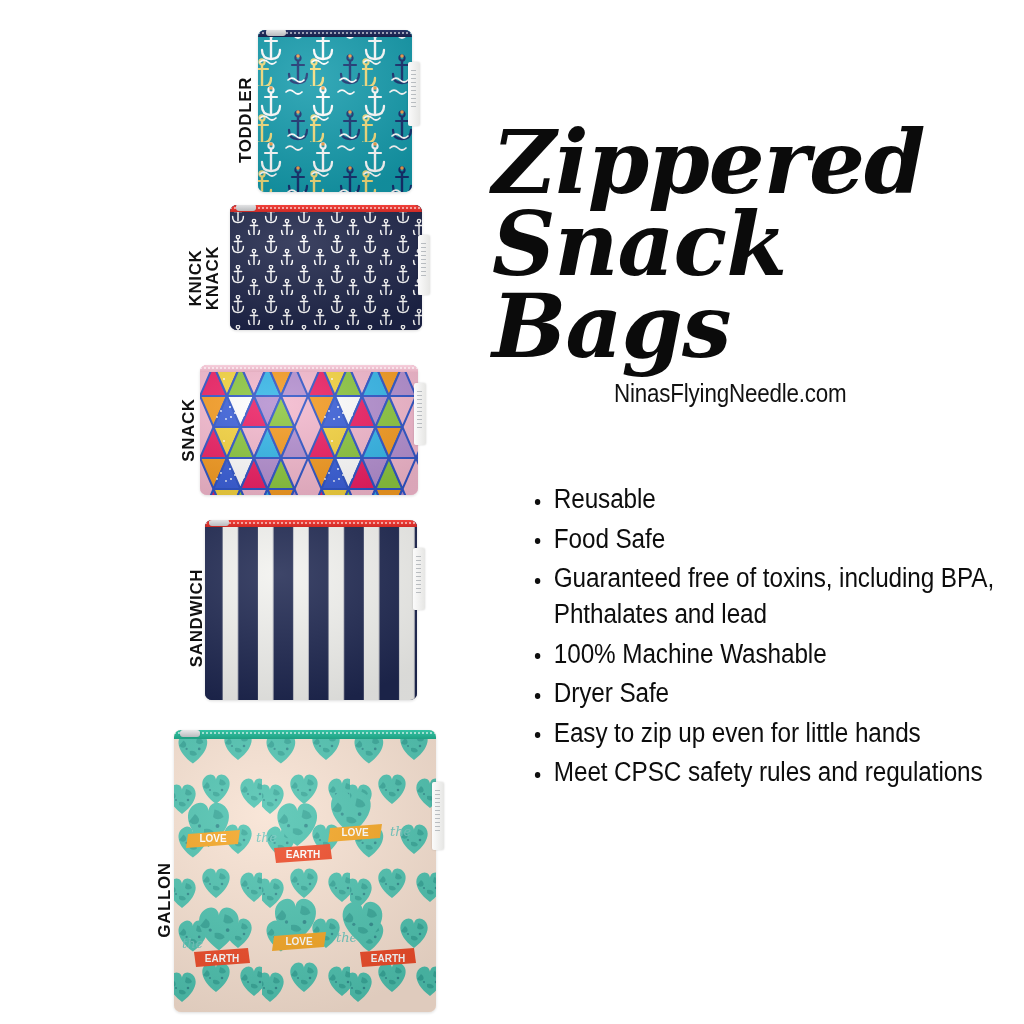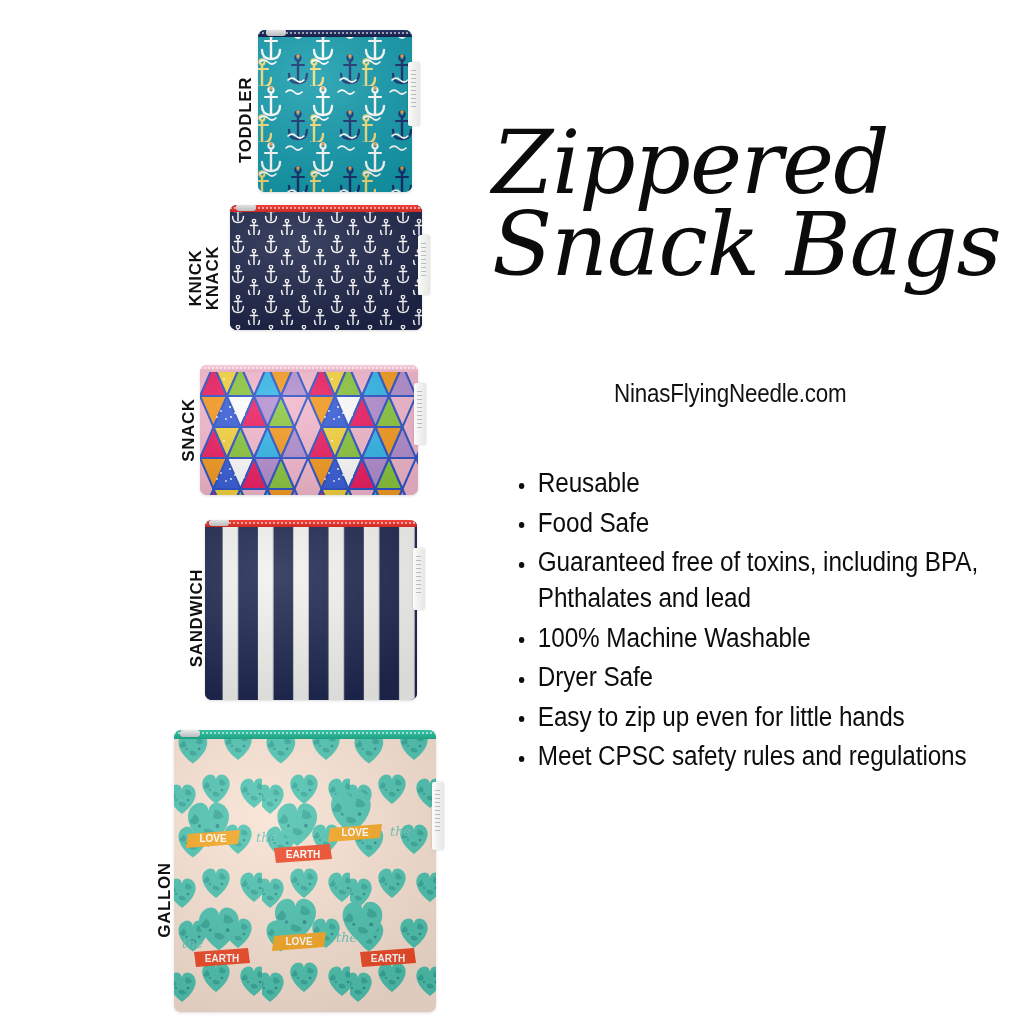--- a/index.html
+++ b/index.html
@@ -42,32 +42,32 @@
       box-shadow:0 0 2px rgba(0,0,0,.18);}
   .tag i{position:absolute;left:3px;top:8px;width:5px;height:60%;
       background:repeating-linear-gradient(180deg,#9aa0a6 0 1px,transparent 1px 4px);opacity:.65;}
   .shade{position:absolute;inset:0;pointer-events:none;
       background:radial-gradient(115% 95% at 35% 30%,rgba(255,255,255,.14),rgba(0,0,0,.10) 78%);}
 
   
   .title{
     position:absolute;color:#0b0b0b;
     font-family:"DejaVu Serif",serif;
-    font-style:italic;font-weight:normal;
+    font-style:italic;font-weight:bold;
     letter-spacing:-1px;
     line-height:.93;
     white-space:pre-line;
   }
   .site{
     position:absolute;color:#111;
     font-family:"Liberation Sans","DejaVu Sans",sans-serif;
     font-size:26px;letter-spacing:-.2px;
     transform:scaleX(.86);transform-origin:left center;
   }
-  .features{position:absolute;list-style:none;margin:0;padding:0;}
+  .features{position:absolute;list-style:none;margin:16px;padding:0;}
   .features li{
     position:relative;color:#0d0d0d;
     font-family:"Liberation Sans","DejaVu Sans",sans-serif;
     font-size:27px;line-height:1.32;
     padding-left:22px;margin-bottom:4px;
     letter-spacing:-.1px;
     transform:scaleX(.9);transform-origin:left center;
     width:112%;
   }
   .features li::before{

